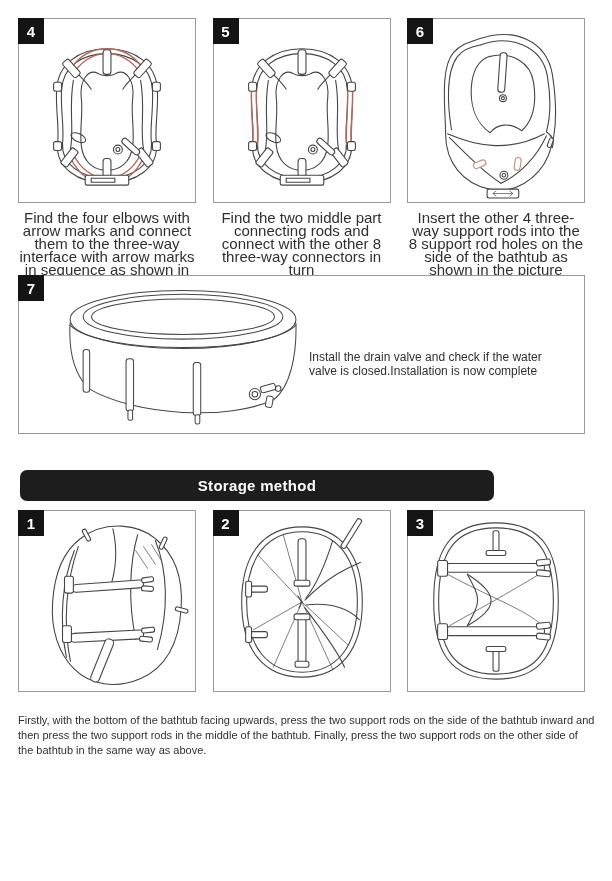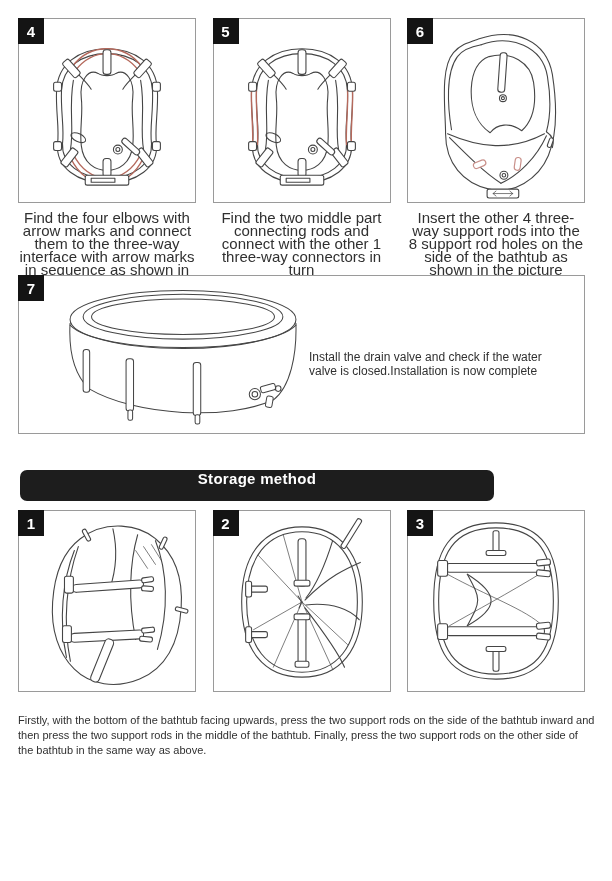--- a/index.html
+++ b/index.html
@@ -16,21 +16,21 @@
          color:var(--badgefg,#fff);font-size:15px;font-weight:bold;display:flex;align-items:center;
          justify-content:center;z-index:2;}
   .panel svg{display:block;width:100%;height:100%;}
   .caption{margin:8px 1px 0 1px;font-size:15px;line-height:13px;text-align:center;}
   .final-panel{position:absolute;left:18px;top:275px;width:567px;height:159px;
                border:1px solid var(--border,#9a9a9a);box-sizing:border-box;background:#fff;}
   .final-art{position:absolute;left:38px;top:4px;width:252px;height:150px;}
   .final-text{position:absolute;left:290px;top:62px;width:250px;font-size:12px;line-height:14px;}
   .banner{position:absolute;left:20px;top:470px;width:474px;height:31px;background:var(--bannerbg,#1d1d1d);
           border-radius:7px;color:var(--bannerfg,#fff);font-weight:bold;font-size:15px;
-          display:flex;align-items:flex-start;justify-content:center;letter-spacing:.3px;}
+          display:flex;align-items:center;justify-content:center;letter-spacing:.3px;}
   .footer{position:absolute;left:18px;top:702px;width:578px;font-size:11px;line-height:15px;}
   
   .ln{fill:none;stroke:var(--line,#454545);stroke-width:1.1;stroke-linecap:round;stroke-linejoin:round;}
   .thin{fill:none;stroke:var(--line,#454545);stroke-width:.7;stroke-linecap:round;}
   .lnf{fill:#fff;stroke:var(--line,#454545);stroke-width:1.1;stroke-linejoin:round;}
   .hl{fill:none;stroke:var(--highlight,#b5695c);stroke-width:1.4;stroke-linecap:round;}
   .slot{fill:#fff;stroke:var(--slot,#c9908a);stroke-width:1.2;}
 </style>
 </head>
 <body>
@@ -105,21 +105,21 @@
           <rect class="lnf" x="110" y="118" width="6" height="22" rx="3" transform="rotate(-48 113 129)"></rect>
           <ellipse class="ln" cx="60" cy="120" rx="8" ry="4" transform="rotate(25 60 120)"></ellipse>
           <rect class="lnf" x="85" y="31" width="8" height="25" rx="3"></rect>
           <rect class="lnf" x="85" y="141" width="8" height="19" rx="3"></rect>
           <rect class="lnf" x="67" y="158" width="44" height="10" rx="2"></rect>
           <rect class="ln" x="73" y="161" width="24" height="4"></rect>
           <circle class="ln" cx="100" cy="132" r="4.5"></circle>
           <circle class="ln" cx="100" cy="132" r="2"></circle>
         </svg>
       </div>
-      <p class="caption">Find the two middle part connecting rods and connect with the other 1 three-way connectors in turn</p>
+      <p class="caption">Find the two middle part connecting rods and connect with the other 8 three-way connectors in turn</p>
     </div>
 
     <div class="col">
       <div class="panel">
         <div class="badge">6</div>
         <svg viewBox="0 0 178 185">
           <path class="ln" d="M72,20 C108,8 140,22 146,56 C150,82 152,114 142,138 C132,162 106,178 82,172 C56,166 38,146 38,116 C38,92 32,50 46,34 C53,26 60,24 72,20 Z"></path>
           <path class="ln" d="M74,26 C104,15 136,28 141,58 C144,76 145,96 140,114"></path>
           <path class="ln" d="M44,112 C40,88 38,54 50,38 C55,31 63,28 74,26"></path>
           <path class="ln" d="M82,38 C104,32 124,44 127,64 C130,84 127,102 115,113 C103,104 90,106 83,115 C70,106 63,90 64,70 C65,52 71,42 82,38 Z"></path>

